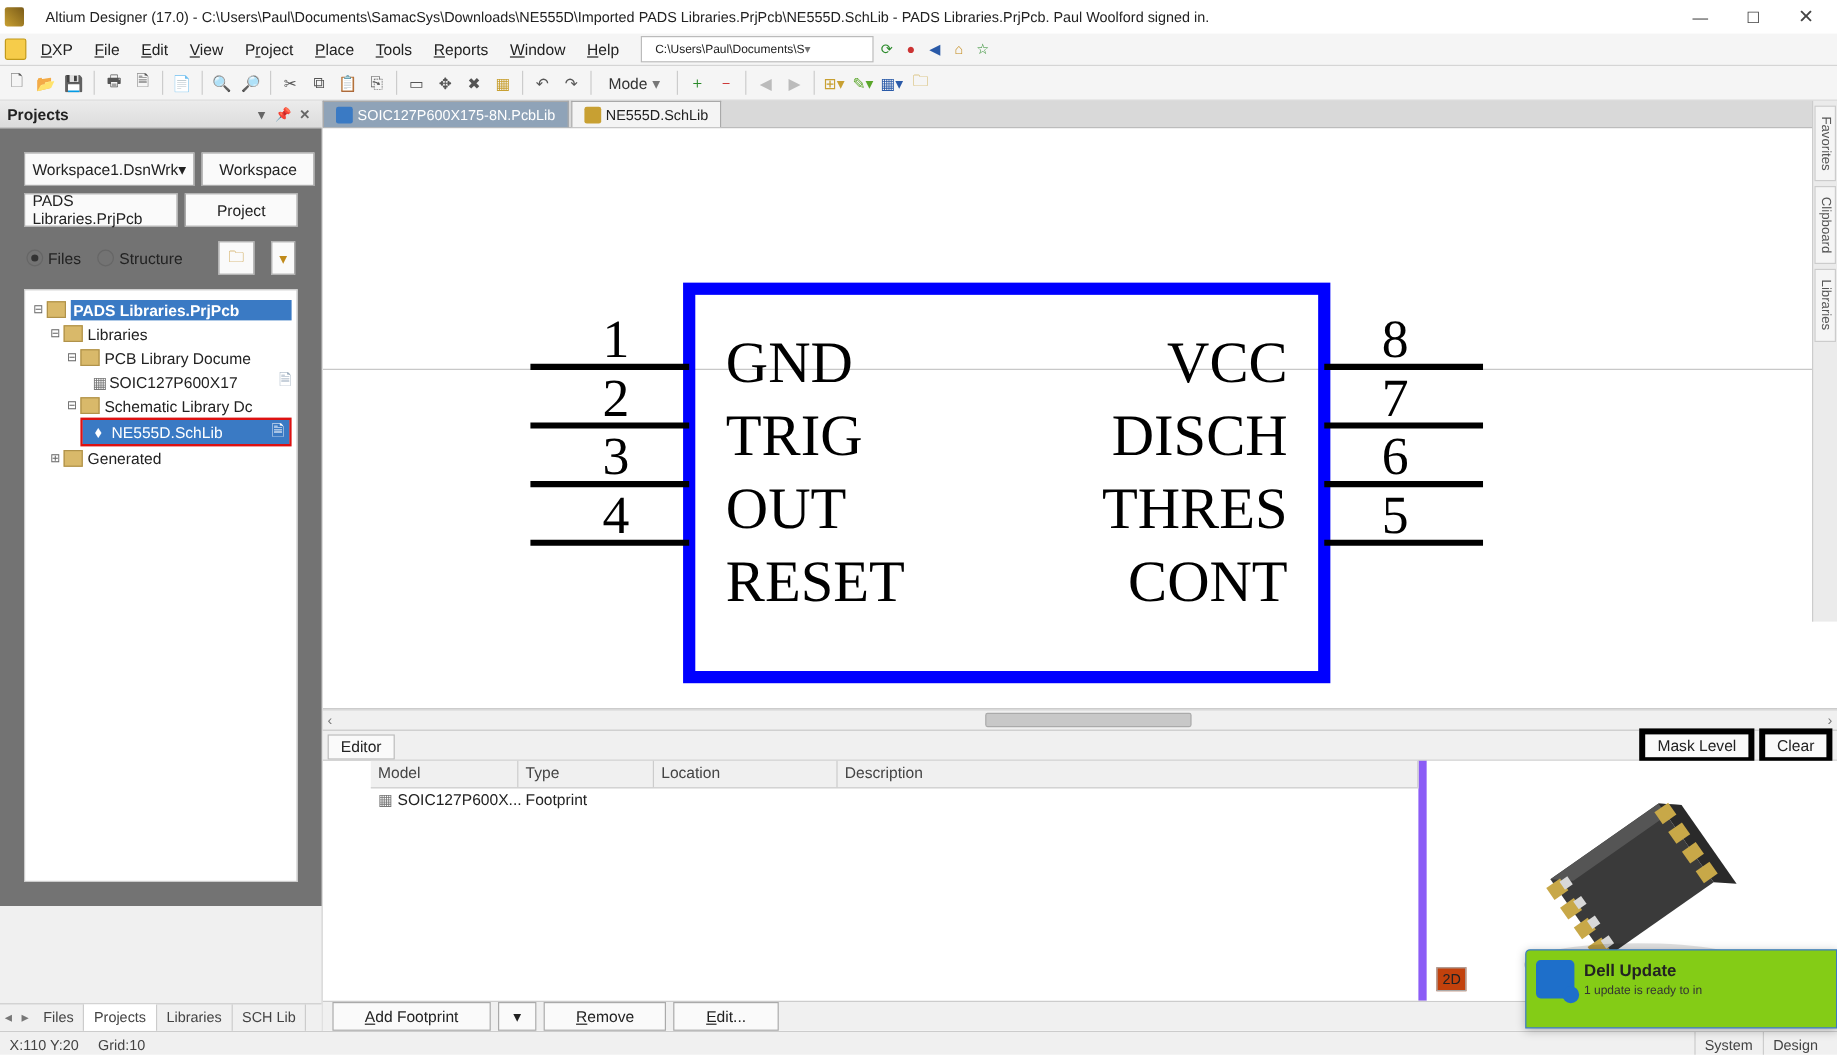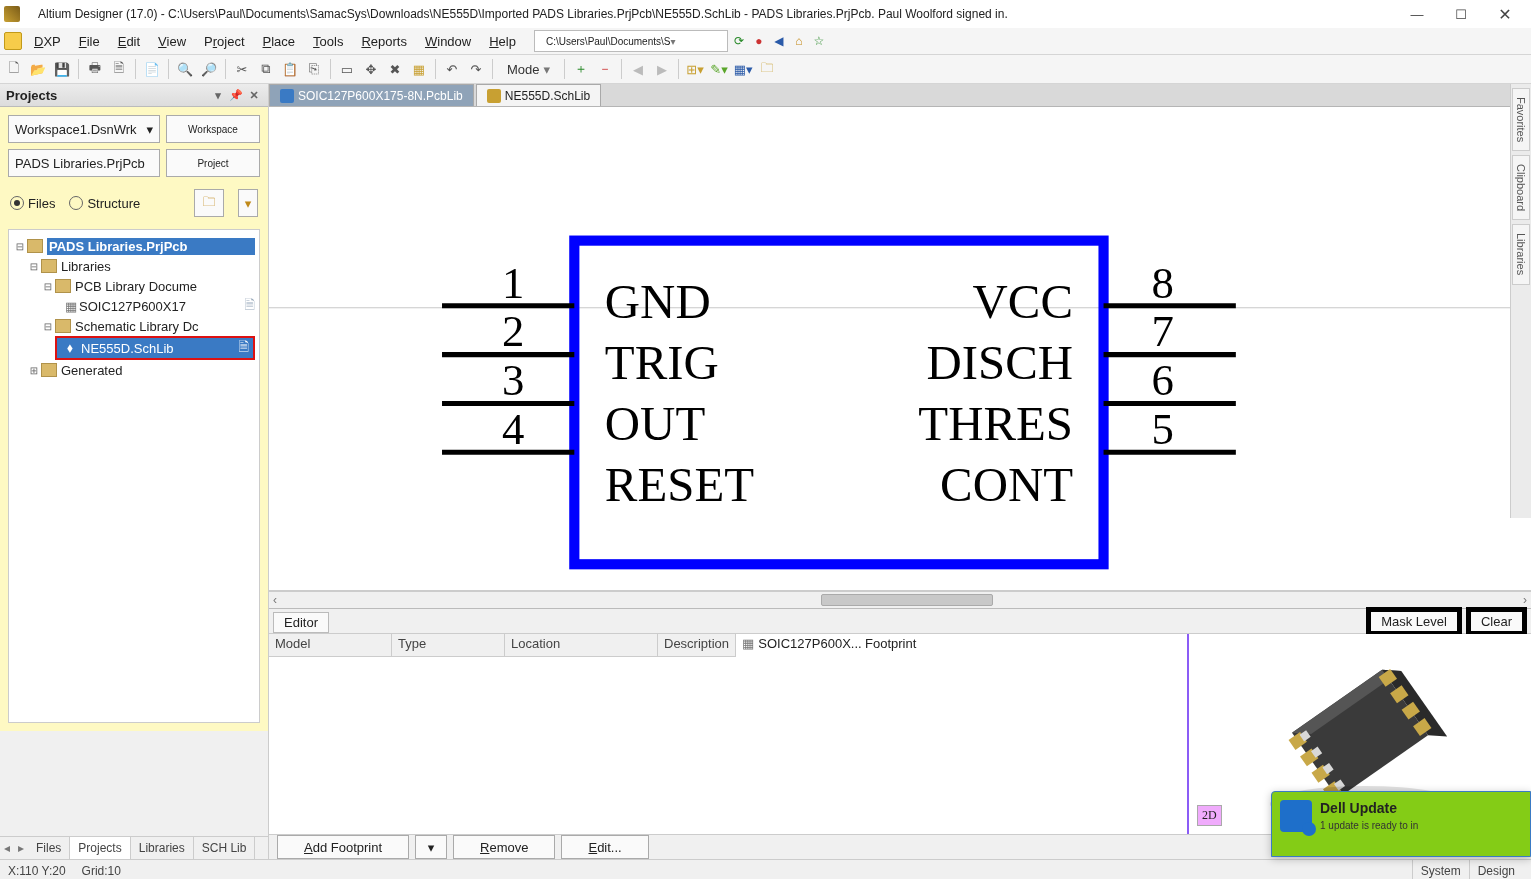--- a/index.html
+++ b/index.html
@@ -22,24 +22,24 @@
   .tb{width:20px;height:20px;display:flex;align-items:center;justify-content:center;font-size:13px;color:#555;border-radius:2px;}
   .tbsep{width:1px;height:20px;background:#ccc;margin:0 2px;}
   .modebtn{height:22px;padding:0 8px;display:flex;align-items:center;font-size:13px;color:#333;}
   
   .main{display:flex;height:calc(879px - 28px - 26px - 28px - 22px);}
   
   .projects{width:268px;border-right:1px solid #ccc;display:flex;flex-direction:column;background:#f0f0f0;}
   .panelhead{height:22px;background:linear-gradient(#ececec,#dcdcdc);border-bottom:1px solid #bbb;display:flex;align-items:center;padding:0 6px;font-weight:bold;font-size:13px;}
   .panelhead .spacer{flex:1;}
   .panelhead .hbtn{width:16px;height:16px;display:flex;align-items:center;justify-content:center;font-size:11px;color:#666;margin-left:2px;}
-  .projbody{background:#fef9c3;padding:8px;}
+  .projbody{background:#737373;padding:20px;}
   .row{display:flex;gap:6px;margin-bottom:6px;}
   .combo{flex:1;height:26px;border:1px solid #aaa;background:#fafafa;display:flex;align-items:center;padding:0 6px;font-size:13px;justify-content:space-between;}
-  .btn{height:26px;border:1px solid #aaa;background:#fafafa;display:flex;align-items:center;justify-content:center;padding:0 10px;font-size:10px;min-width:72px;}
+  .btn{height:26px;border:1px solid #aaa;background:#fafafa;display:flex;align-items:center;justify-content:center;padding:0 10px;font-size:13px;min-width:72px;}
   .radiorow{display:flex;align-items:center;gap:14px;padding:6px 2px;}
   .radiorow label{display:flex;align-items:center;gap:4px;font-size:13px;}
   .iconbtn{width:28px;height:26px;border:1px solid #aaa;background:#fafafa;display:flex;align-items:center;justify-content:center;font-size:13px;color:#c08a1a;}
   .tree{background:#fff;border:1px solid #ccc;margin-top:6px;height:480px;padding:6px 4px;font-size:13px;overflow:hidden;}
   .tn{display:flex;align-items:center;height:20px;white-space:nowrap;}
   .tw{width:14px;text-align:center;color:#666;font-size:10px;}
   .tfold{width:14px;height:12px;background:#d9b96a;border:1px solid #b0924a;margin-right:4px;}
   .tsel{background:#3a7ac4;color:#fff;font-weight:bold;padding:1px 2px;}
   .tredbox{border:2px solid #d11;padding:0px;}
   .panelbtabs{height:22px;border-top:1px solid #ccc;background:#f0f0f0;display:flex;align-items:center;font-size:12px;color:#444;}
@@ -55,27 +55,27 @@
   svg.sch{width:100%;height:100%;}
   .hscroll{height:16px;background:#f0f0f0;border-top:1px solid #ccc;display:flex;align-items:center;}
   .hscroll .thumb{height:10px;background:#c8c8c8;border:1px solid #aaa;border-radius:2px;margin-left:540px;width:170px;}
   
   .editorpanel{height:250px;display:flex;flex-direction:column;border-top:1px solid #bbb;background:#fff;}
   .edhead{height:24px;background:#f0f0f0;border-bottom:1px solid #ccc;display:flex;align-items:center;}
   .edtab{padding:2px 10px;border:1px solid #bbb;background:#fafafa;font-size:13px;margin:2px 0 0 4px;}
   .edhead .sp{flex:1;}
   .edbtn{padding:2px 10px;border:5px solid #000000;background:#fafafa;font-size:13px;margin-right:4px;}
   .edbody{flex:1;display:flex;}
-  .modelgrid{flex:1;border-right:2px solid #8b5cf6;display:flex;}
+  .modelgrid{flex:1;border-right:7px solid #8b5cf6;display:flex;flex-direction:column;margin-left:40px;}
   .gcols{height:22px;background:#f0f0f0;border-bottom:1px solid #ccc;display:flex;font-size:13px;color:#444;}
   .gc{border-right:1px solid #ccc;padding:2px 6px;}
   .grow{height:22px;display:flex;font-size:13px;}
   .gcell{padding:2px 6px;border-right:1px solid transparent;}
   .preview3d{width:342px;background:#fff;position:relative;display:flex;align-items:center;justify-content:center;}
-  .preview3d .badge{position:absolute;left:8px;bottom:8px;border:1px solid #aaa;background:#f0abfc;padding:2px 4px;font-size:12px;font-family:Liberation Serif, serif;}
+  .preview3d .badge{position:absolute;left:8px;bottom:8px;border:1px solid #aaa;background:#c2410c;padding:2px 4px;font-size:12px;}
   .edfoot{height:28px;background:#f0f0f0;border-top:1px solid #ccc;display:flex;align-items:center;padding:0 8px;gap:6px;}
   .edfoot .fbtn{height:22px;border:1px solid #aaa;background:#fafafa;padding:0 26px;font-size:13px;display:flex;align-items:center;position:relative;}
   .edfoot .fbtn.small{padding:0 6px;min-width:18px;justify-content:center;}
   
   .vtabs{position:absolute;right:0;top:0;width:20px;background:#ebebeb;border-left:1px solid #ccc;height:430px;display:flex;flex-direction:column;align-items:center;padding-top:4px;font-size:11px;color:#555;}
   .vtab{writing-mode:vertical-rl;padding:8px 2px;border:1px solid #ccc;background:#f5f5f5;margin-bottom:4px;}
   
   .status{height:22px;background:#f0f0f0;border-top:1px solid #ccc;display:flex;align-items:center;padding:0 8px;font-size:12px;color:#444;}
   .status .sp{flex:1;}
   .status .sbtn{padding:0 8px;border-left:1px solid #ccc;height:22px;display:flex;align-items:center;}

